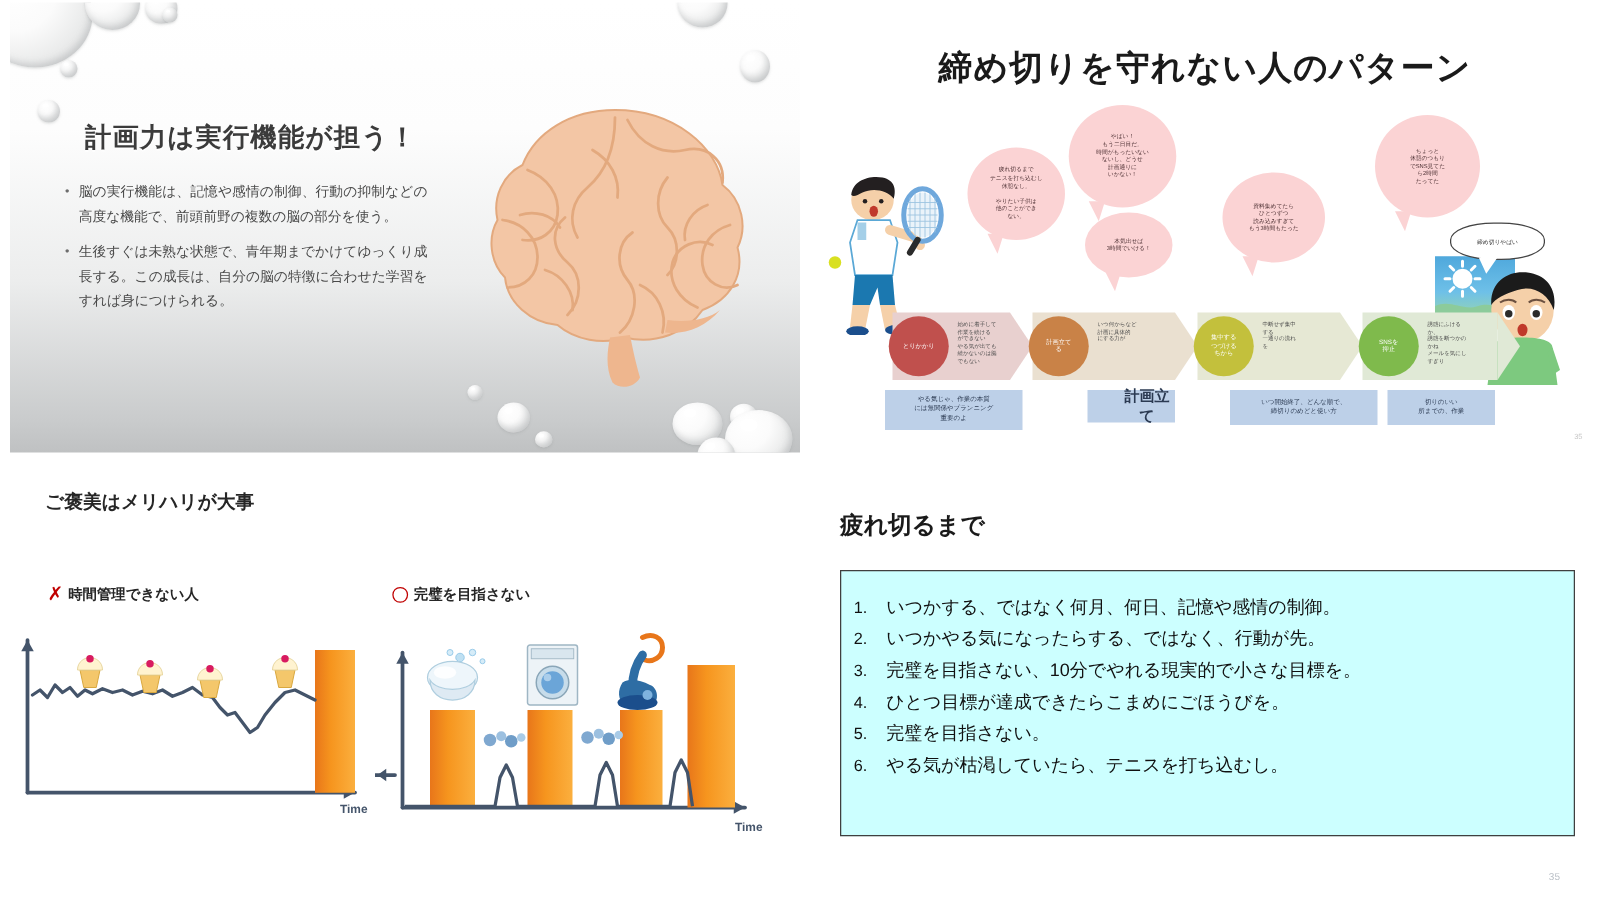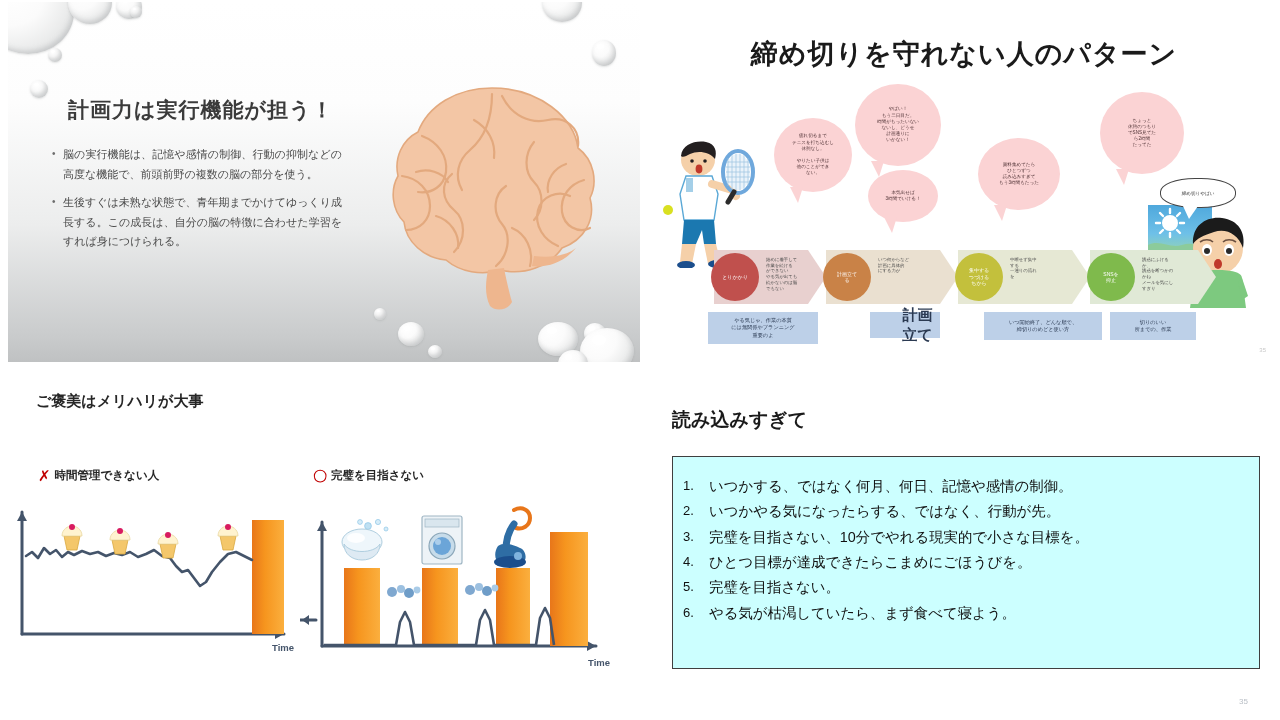--- a/index.html
+++ b/index.html
@@ -57,21 +57,21 @@
   .chev{position:absolute;height:54px;}
   .chev .body{position:absolute;left:0;top:0;height:100%;width:calc(100% - 18px);}
   .chev .head{position:absolute;right:0;top:0;width:0;height:0;
     border-top:27px solid transparent;border-bottom:27px solid transparent;}
   .chev .circ{position:absolute;left:-3px;top:3px;width:48px;height:48px;border-radius:50%;
     color:#fff;font-size:5px;display:flex;align-items:center;justify-content:center;text-align:center;
     line-height:1.3;padding:4px;box-sizing:border-box;}
   .chev .ctext{position:absolute;left:52px;top:7px;right:22px;font-size:4.4px;line-height:1.3;color:#4a4a4a;}
   .caplabel{position:absolute;background:#bdd0e8;color:#2b3a52;font-size:5.2px;line-height:1.35;
     padding:4px 3px;box-sizing:border-box;text-align:center;display:flex;align-items:center;justify-content:center;}
-  .caplabel.big{font-size:15px;font-weight:bold;padding-left:28px;}
+  .caplabel.big{font-size:12px;font-weight:bold;padding-left:28px;}
   #pattern-pagenum{position:absolute;right:14px;bottom:7px;font-size:6px;color:#c8c8c8;}
 
   
   #panel-reward{position:absolute;left:0;top:372px;width:648px;height:330px;background:#ffffff;}
   #reward-title{position:absolute;left:36px;top:10px;font-size:15px;font-weight:bold;color:#262626;}
   .chart-head{position:absolute;font-size:11.5px;font-weight:bold;color:#262626;display:flex;align-items:center;gap:4px;}
   .mk-x{color:#c00000;font-size:15px;font-weight:bold;line-height:1;}
   .mk-o{color:#c00000;font-size:14px;font-weight:bold;line-height:1;}
   .axis-label{position:absolute;font-size:9.5px;font-weight:bold;color:#44546A;}
 
@@ -421,21 +421,21 @@
         <circle cx="6" cy="6" r="5" fill="#7FA8D0"></circle>
           <circle cx="15" cy="3" r="4" fill="#9CC0E0"></circle>
         <circle cx="23" cy="7" r="5" fill="#6F9DC8"></circle>
           <circle cx="31" cy="4" r="3.4" fill="#A9CBE7"></circle>
       </g>
     </svg>
     <div class="axis-label" style="left:588px;top:285px;">Time</div>
   </section>
 
   <section id="panel-tips">
-    <h1 id="tips-title">読み込みすぎて</h1>
+    <h1 id="tips-title">疲れ切るまで</h1>
     <div id="tips-box">
       <ol id="tips-list">
         <li>
           <span class="num">1.</span>
           <span>いつかする、ではなく何月、何日、記憶や感情の制御。</span>
         </li>
         <li>
           <span class="num">2.</span>
           <span>いつかやる気になったらする、ではなく、行動が先。</span>
         </li>
@@ -446,20 +446,20 @@
         <li>
           <span class="num">4.</span>
           <span>ひとつ目標が達成できたらこまめにごほうびを。</span>
         </li>
         <li>
           <span class="num">5.</span>
           <span>完璧を目指さない。</span>
         </li>
         <li>
           <span class="num">6.</span>
-          <span>やる気が枯渇していたら、まず食べて寝よう。</span>
+          <span>やる気が枯渇していたら、テニスを打ち込むし。</span>
         </li>
       </ol>
     </div>
     <div id="tips-pagenum">35</div>
   </section>
 
 </div>
 
 </body></html>

